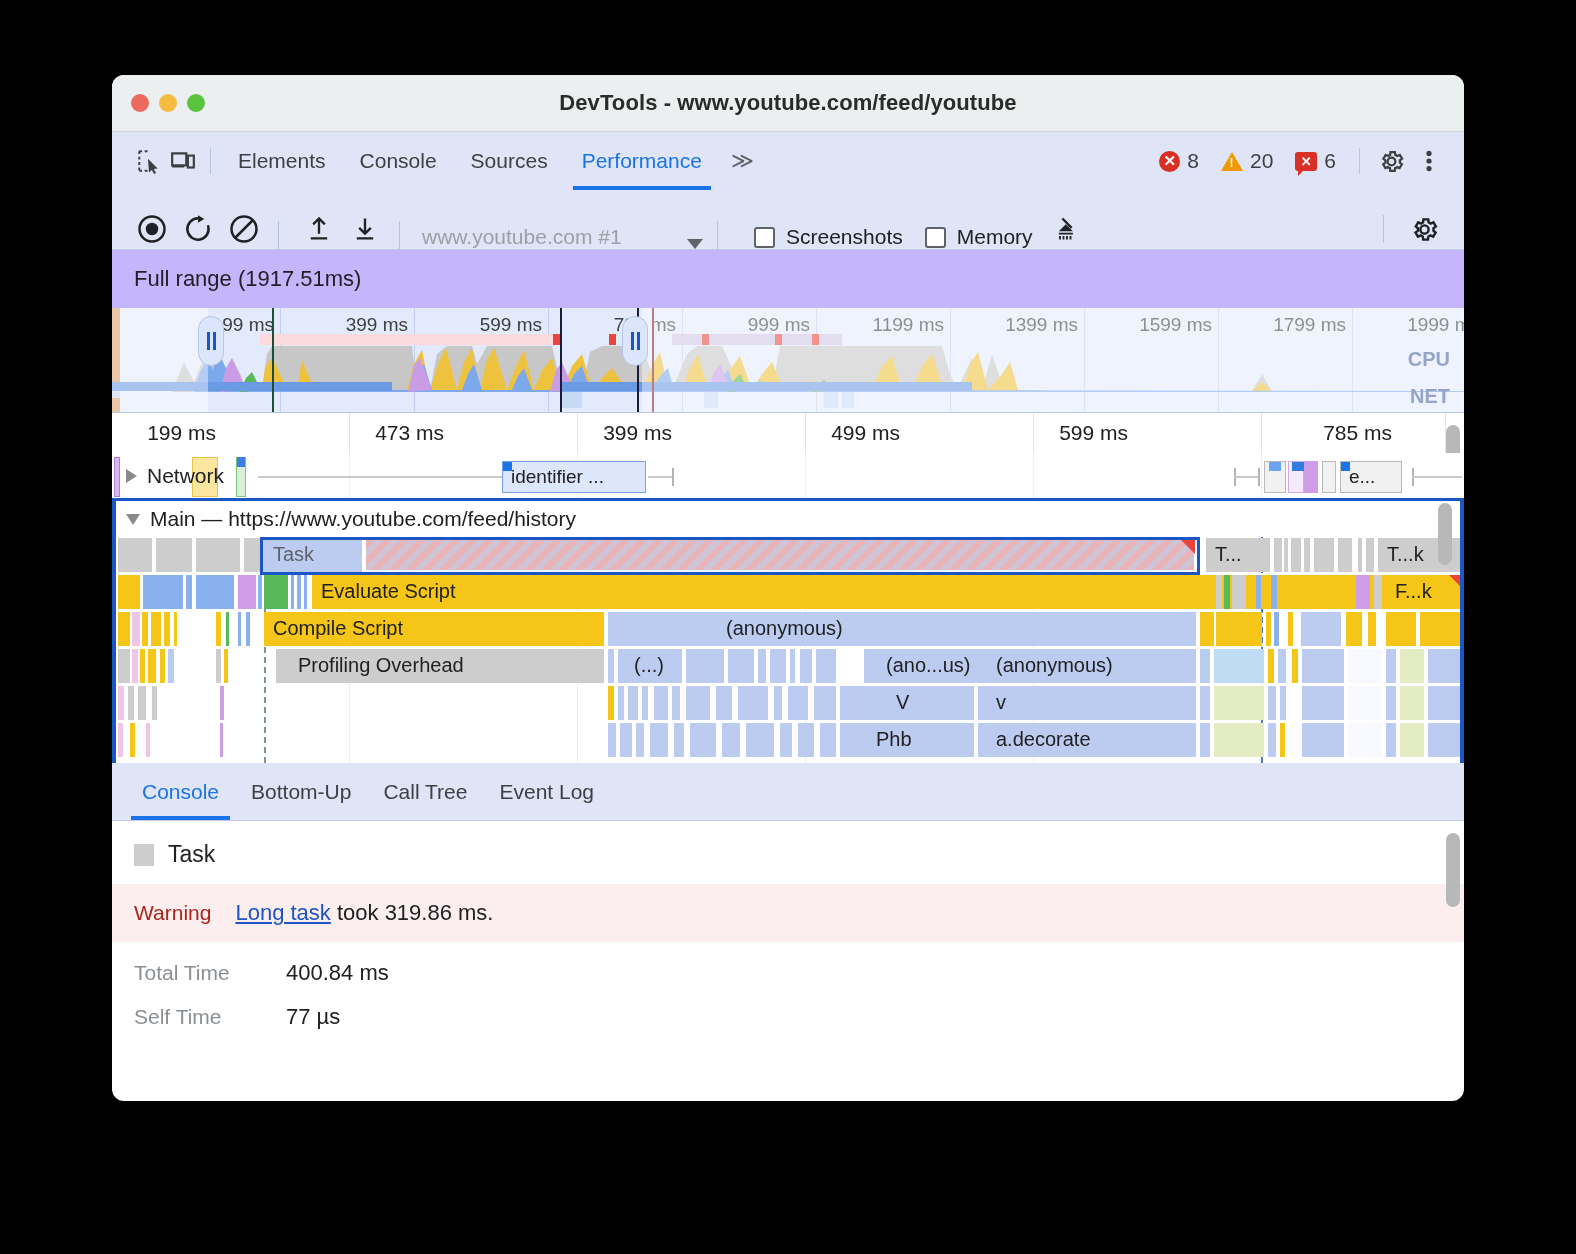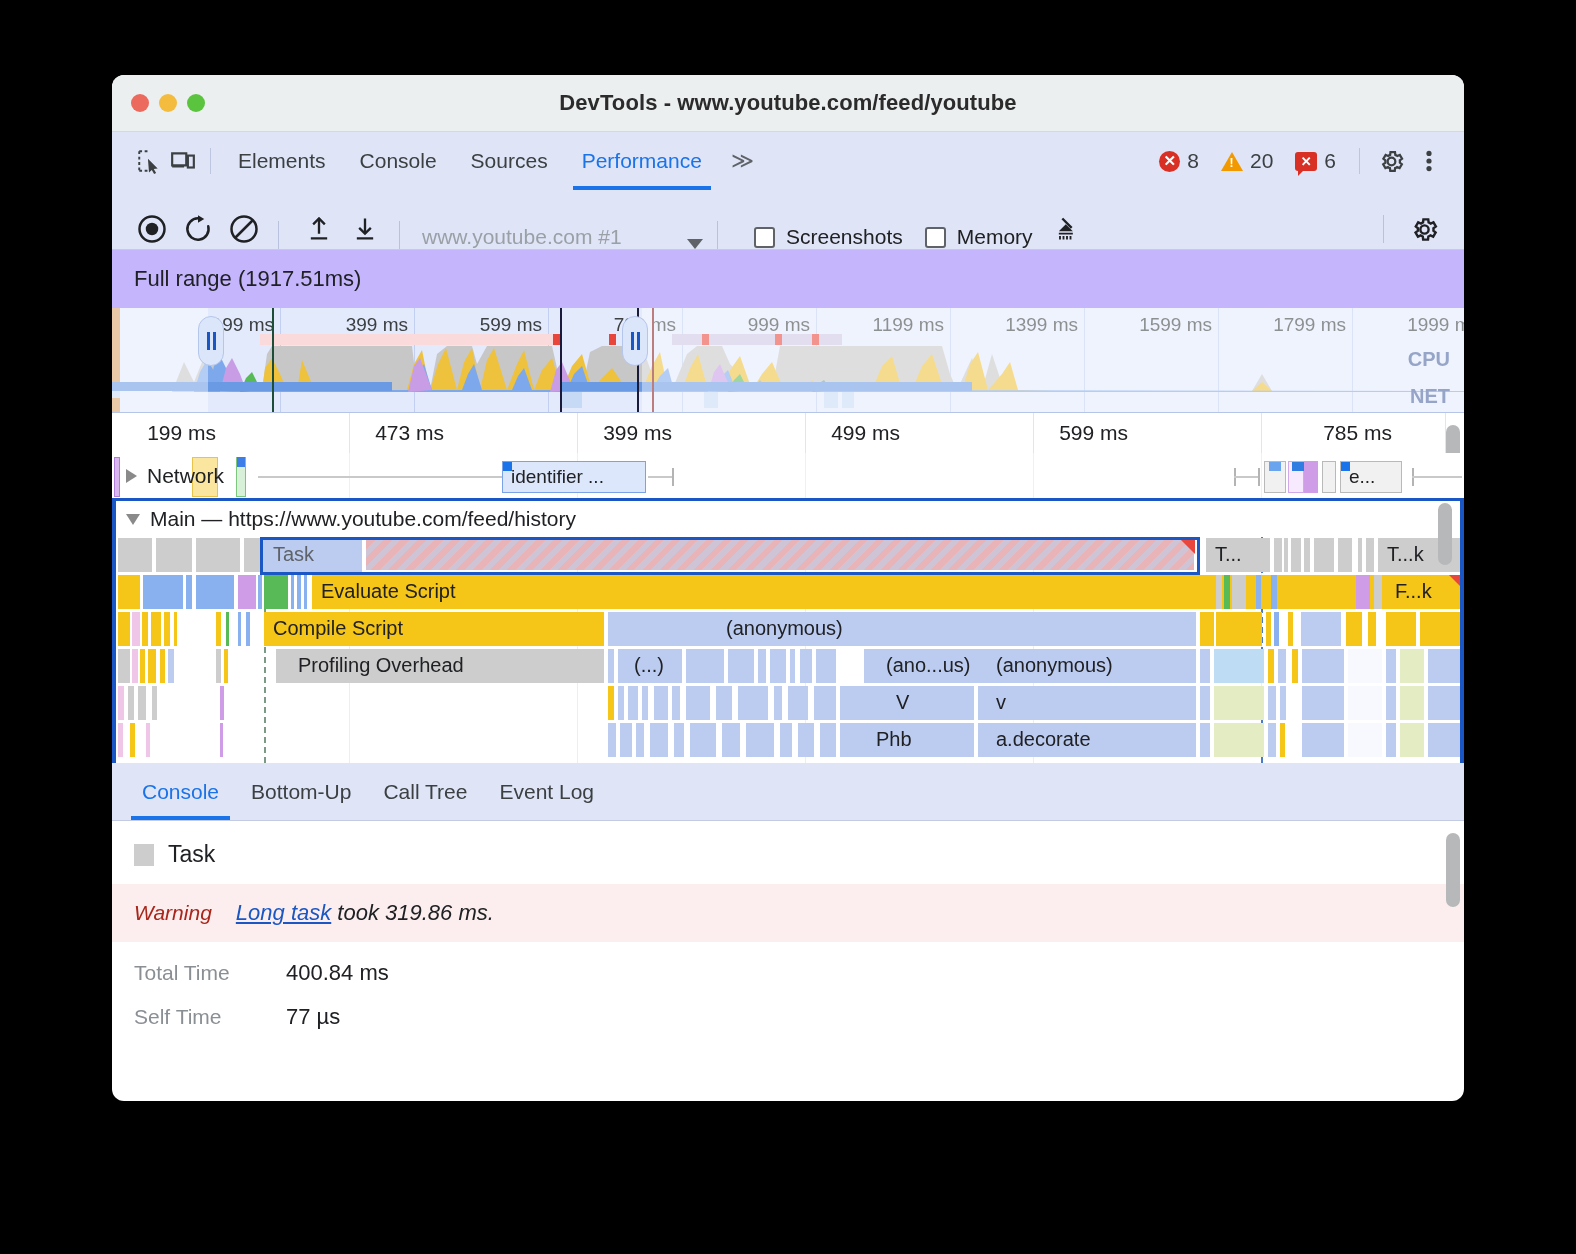--- a/index.html
+++ b/index.html
@@ -263,21 +263,21 @@
 
   
   .summary { position:relative; background:#fff; height:196px; }
   .sum-title {
     display:flex; align-items:center; gap:14px; padding:20px 0 0 22px;
     font-size:23px; color:#202124;
   }
   .swatch { width:20px; height:22px; background:#cdcdcd; }
   .warn-row {
     margin-top:16px; background:#fceeee; height:58px;
-    display:flex; align-items:center; padding-left:22px; gap:24px;font-style:italic;
+    display:flex; align-items:center; padding-left:22px; gap:24px;
   }
   .warn-word { font-size:21px; color:#a8261b; }
   .warn-text { font-size:22px; color:#202124; }
   .warn-link { color:#1a56c4; text-decoration:underline; }
   .kv { display:flex; align-items:center; padding-left:22px; margin-top:18px; }
   .kv .k { font-size:21px; color:#8a8f94; width:152px; }
   .kv .v { font-size:22px; color:#202124; }
 
   
   .sbar {

